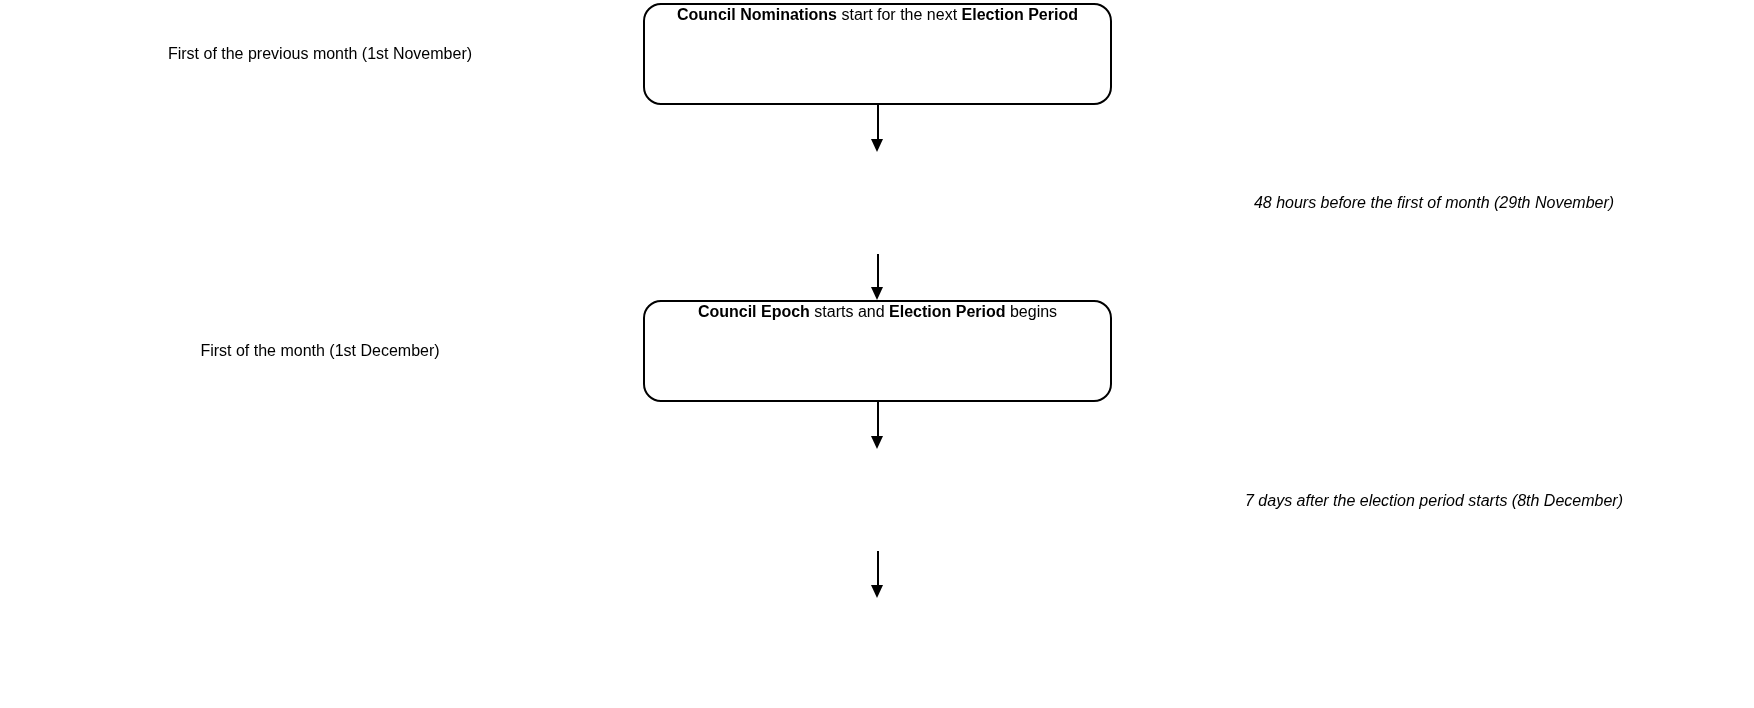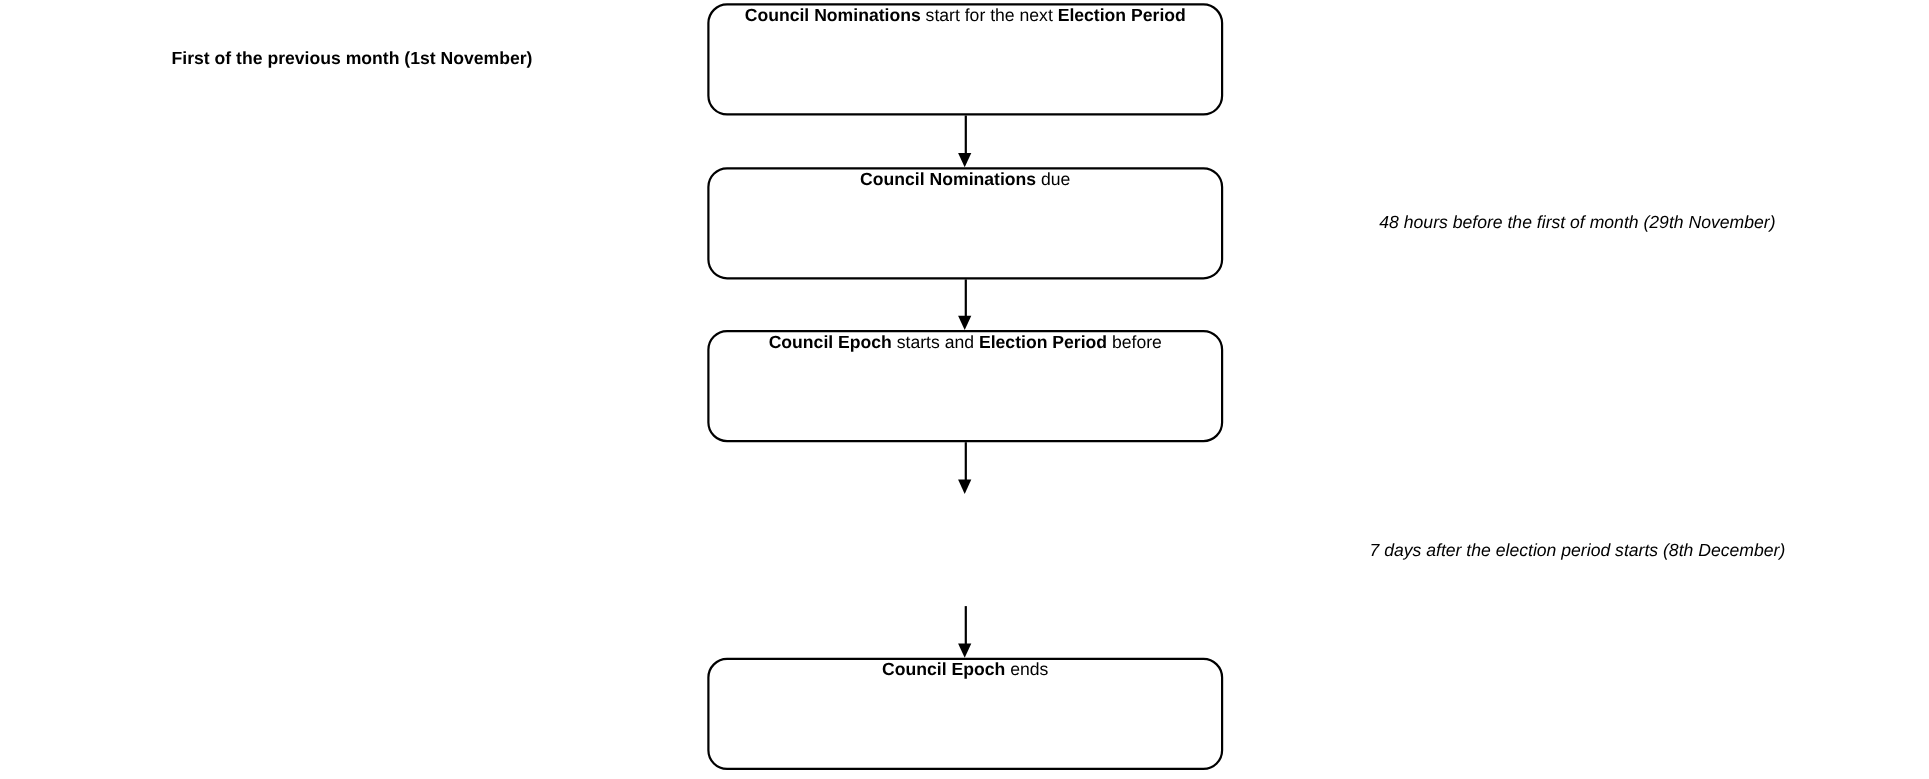--- a/index.html
+++ b/index.html
@@ -60,62 +60,57 @@
     border-top: 13px solid #000000;
   }
   .side-label {
     position: absolute;
     height: 22px;
     line-height: 22px;
     font-size: 16px;
     text-align: center;
     white-space: nowrap;
   }
-  .side-label.left  { left: 100px;  width: 440px; font-weight: bold; }
+  .side-label.left  { left: 100px;  width: 440px; }
   .side-label.right { left: 1154px; width: 560px; font-style: italic; }
 </style>
 </head>
 <body>
 
 <div class="canvas">
 
   <div class="node" style="top:3px">
     <div class="node-text"><span class="b">Council Nominations</span><span> start for the next </span><span class="b">Election Period</span></div>
   </div>
 
   <div class="arrow" style="top:105px;height:47px">
     <div class="arrow-line" style="height:36px"></div>
     <div class="arrow-head"></div>
   </div>
 
-  <div class="node" style="top:152px">
-    <div class="node-text"><span class="b">Council Nominations</span><span> due</span></div>
-  </div>
 
   <div class="arrow" style="top:254px;height:46px">
     <div class="arrow-line" style="height:35px"></div>
     <div class="arrow-head"></div>
   </div>
 
   <div class="node" style="top:300px">
-    <div class="node-text"><span class="b">Council Epoch</span><span> starts and </span><span class="b">Election Period</span><span> before</span></div>
+    <div class="node-text"><span class="b">Council Epoch</span><span> starts and </span><span class="b">Election Period</span><span> begins</span></div>
   </div>
 
   <div class="arrow" style="top:402px;height:47px">
     <div class="arrow-line" style="height:36px"></div>
     <div class="arrow-head"></div>
   </div>
 
 
   <div class="arrow" style="top:551px;height:47px">
     <div class="arrow-line" style="height:36px"></div>
     <div class="arrow-head"></div>
   </div>
 
-  <div class="node" style="top:598px">
-    <div class="node-text"><span class="b">Council Epoch</span><span> ends</span></div>
-  </div>
 
   <div class="side-label left" style="top:43px">First of the previous month (1st November)</div>
   <div class="side-label right" style="top:192px">48 hours before the first of month (29th November)</div>
+  <div class="side-label left" style="top:340px">First of the month (1st December)</div>
   <div class="side-label right" style="top:490px">7 days after the election period starts (8th December)</div>
 
 </div>
 
 </body></html>

